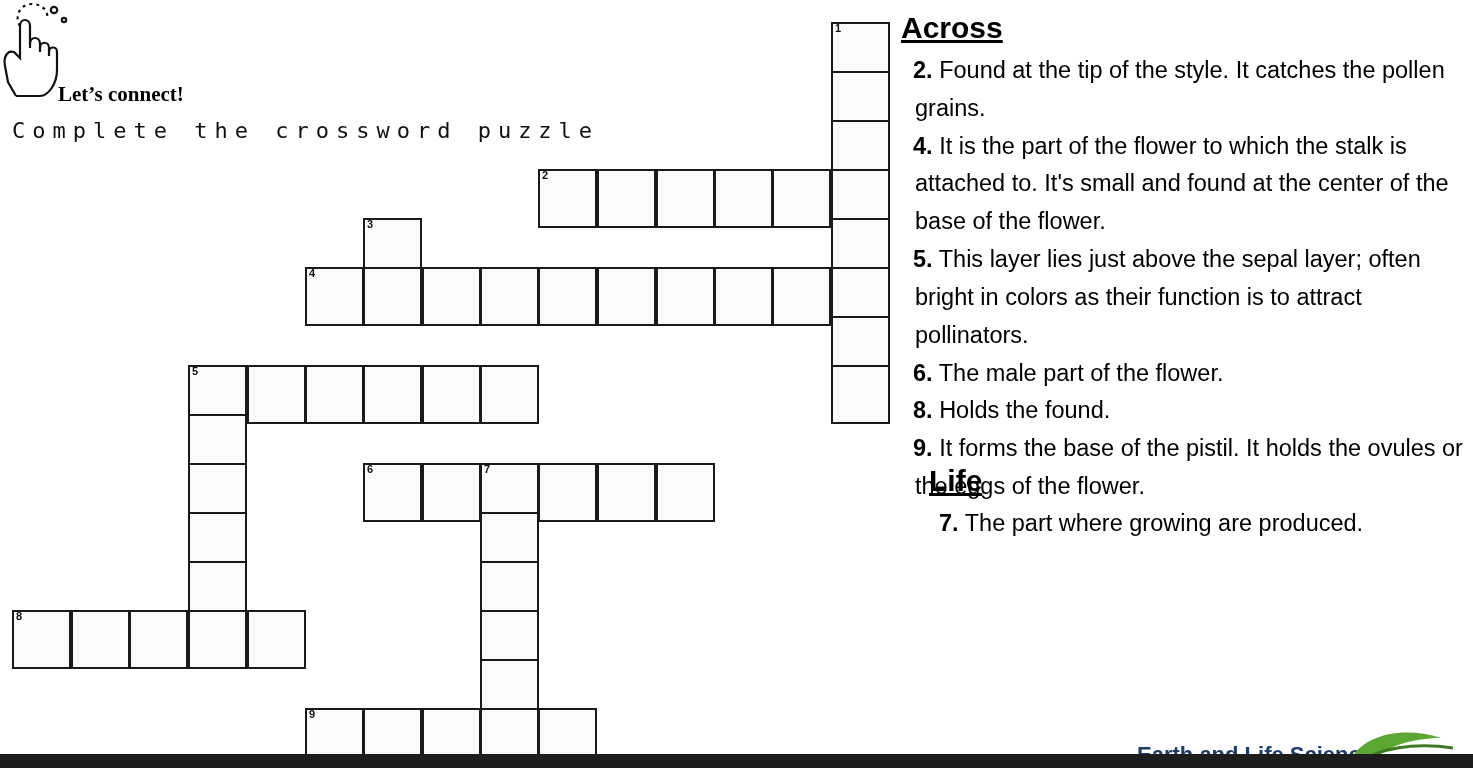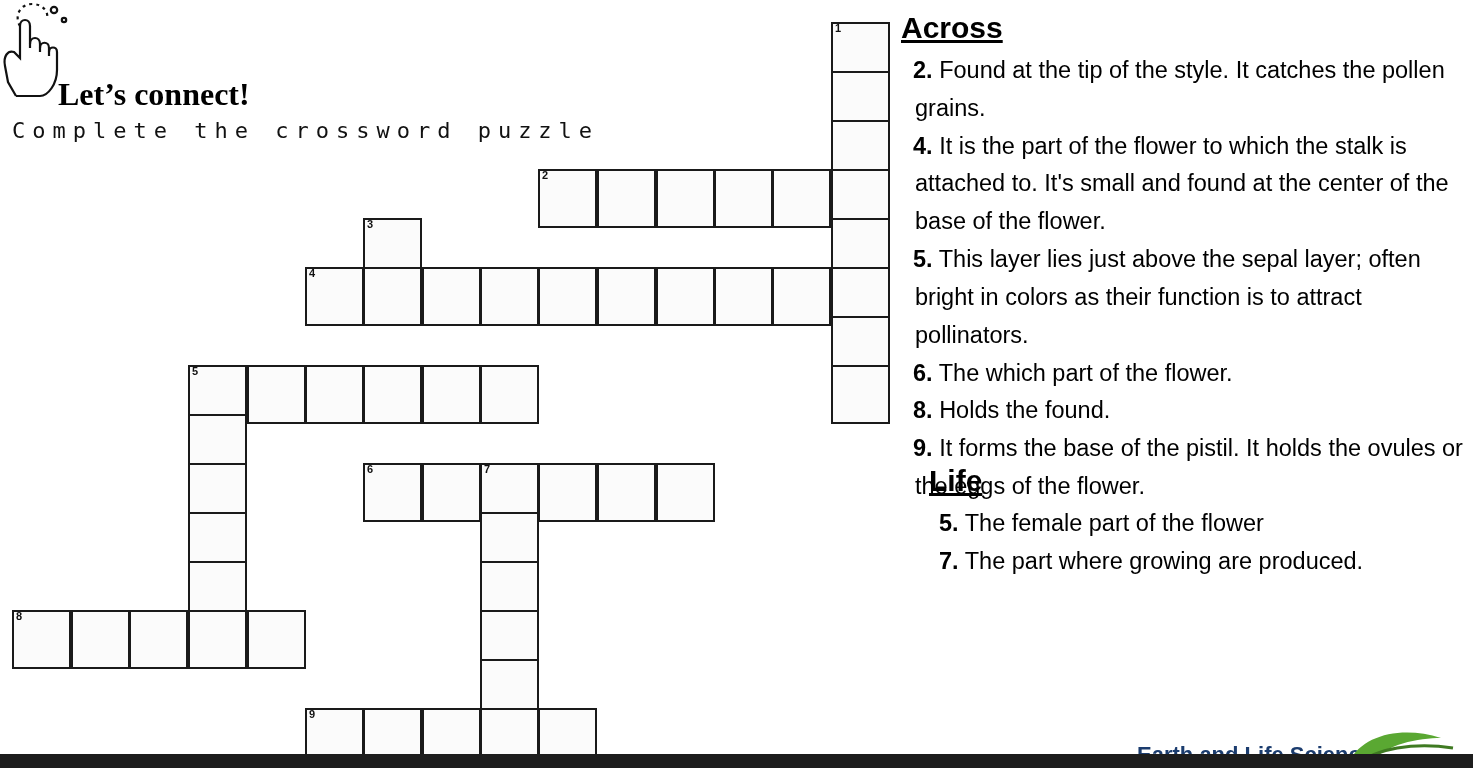--- a/index.html
+++ b/index.html
@@ -24,22 +24,22 @@
   }
 
   #hand-icon {
     position: absolute;
     left: 2px; top: 0px;
     width: 70px; height: 100px;
   }
 
   #lets-connect {
     position: absolute;
-    left: 58px; top: 76px;
-    font-size: 32px;
+    left: 58px; top: 82px;
+    font-size: 21px;
     font-weight: bold;
     font-family: "Liberation Serif", serif;
     letter-spacing: 0px;
     white-space: nowrap;
   }
 
   #instruction {
     position: absolute;
     left: 12px; top: 118px;
     font-size: 22px;
@@ -223,28 +223,27 @@
       <div class="cell" style="left: 538px; top: 708px; width: 59px; height: 59px;"></div>
     </div>
 </div>
 
 <div id="clues">
   <div id="across-head" class="clue-head">Across</div>
   <ul id="across-list" class="clue-list">
       <li class="clue"><span class="n">2.</span> <span>Found at the tip of the style. It catches the pollen grains.</span></li>
       <li class="clue"><span class="n">4.</span> <span>It is the part of the flower to which the stalk is attached to. It's small and found at the center of the base of the flower.</span></li>
       <li class="clue"><span class="n">5.</span> <span>This layer lies just above the sepal layer; often bright in colors as their function is to attract pollinators.</span></li>
-      <li class="clue"><span class="n">6.</span> <span>The which part of the flower.</span></li>
+      <li class="clue"><span class="n">6.</span> <span>The male part of the flower.</span></li>
       <li class="clue"><span class="n">8.</span> <span>Holds the found.</span></li>
       <li class="clue"><span class="n">9.</span> <span>It forms the base of the pistil. It holds the ovules or the eggs of the flower.</span></li>
     </ul>
 
   <div id="down-head" class="clue-head">Life</div>
   <ul id="down-list" class="clue-list">
-      <li class="clue"><span class="n">5.</span> <span>The female part of the flower</span></li>
       <li class="clue"><span class="n">7.</span> <span>The part where growing are produced.</span></li>
     </ul>
 </div>
 
 <div id="logo-text">Earth and Life Science</div>
 <span id="logo-swoosh">
   <svg width="120" height="40" viewBox="0 0 120 40">
     <path d="M4 34 C18 6 58 -2 96 10 C74 10 40 16 24 36 Z" fill="#5aa832"></path>
     <path d="M10 38 C30 20 70 14 108 20" stroke="#3f7a22" stroke-width="3" fill="none"></path>
   </svg>

